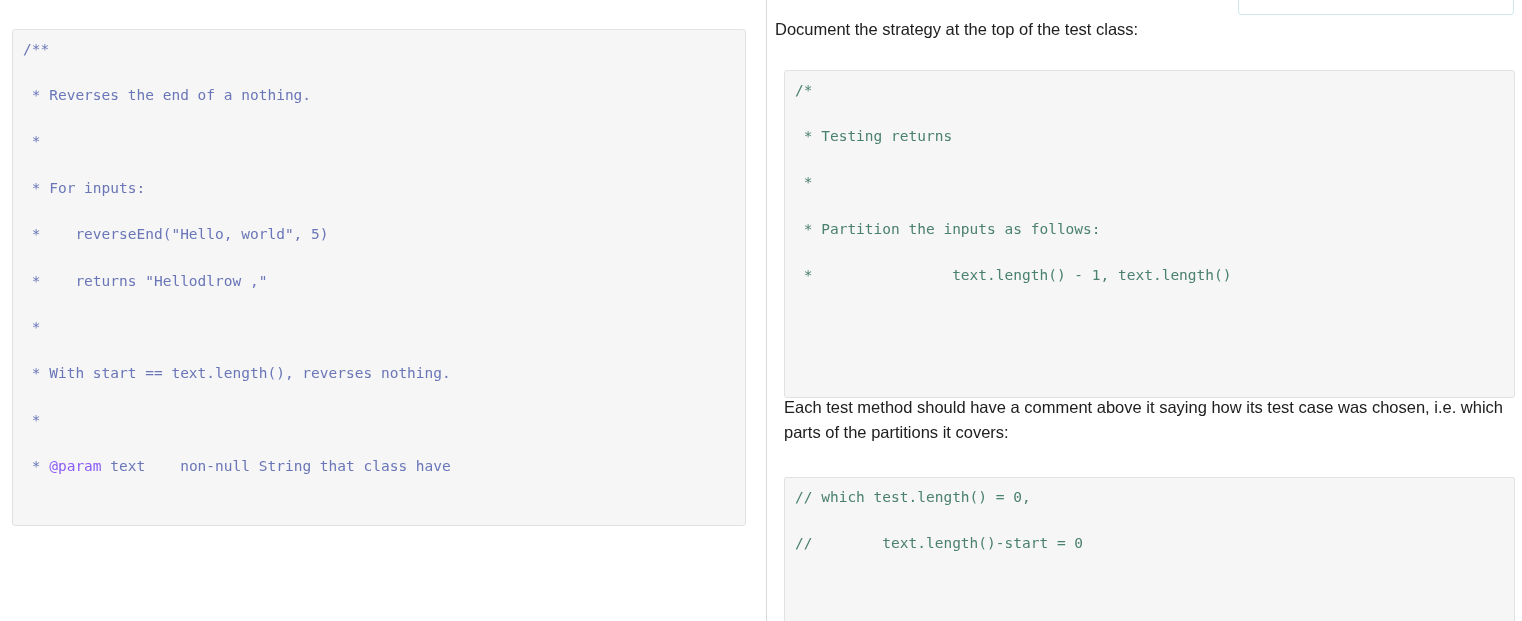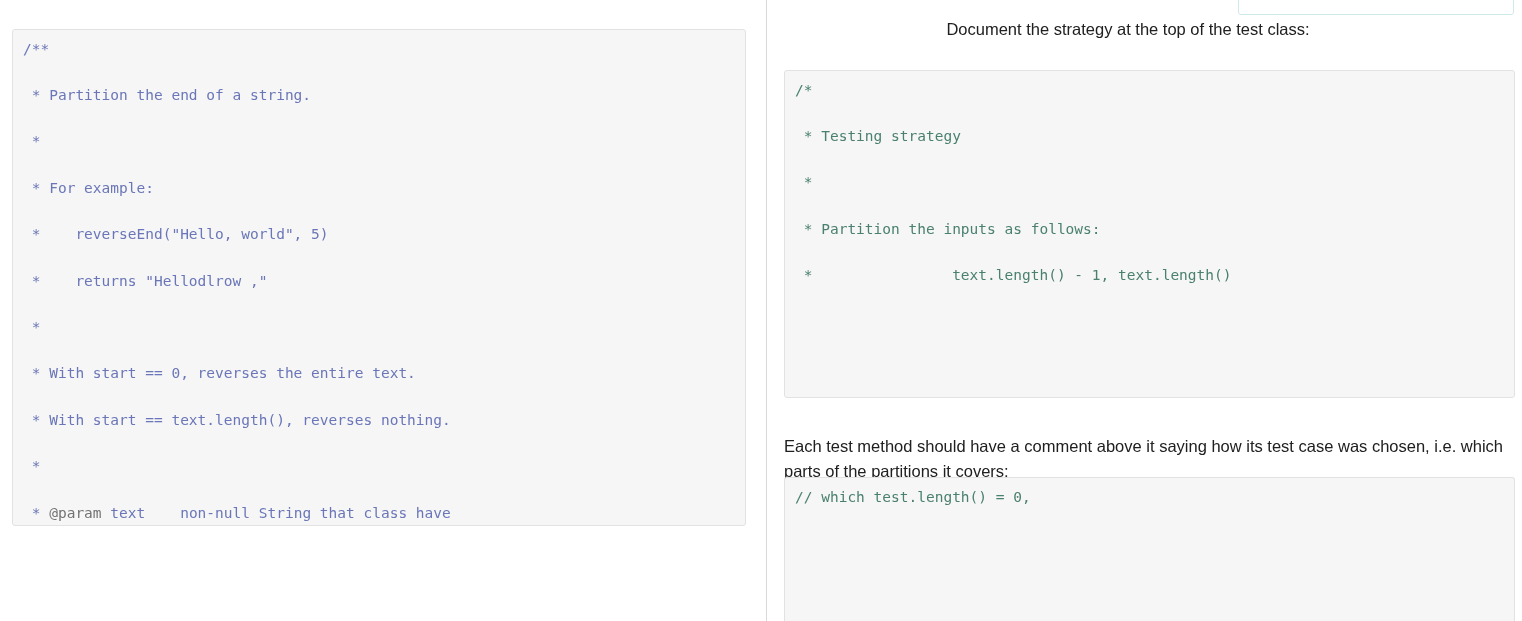--- a/index.html
+++ b/index.html
@@ -64,21 +64,21 @@
     position: absolute;
     left: 12px;
     top: 14px;
     width: 734px;
     height: 497px;
     padding: 8px 10px 6px 10px;
   }
 
   
   .jd        { color: #6a76b8; }      
-  .jd-tag    { color: #737373; }      
+  .jd-tag    { color: #8b5cf6; }      
 
   
   .gc        { color: #4a8070; }      
 
   
   .right-panel {
     position: absolute;
     left: 767px;
     top: 0;
     width: 755px;
@@ -86,22 +86,22 @@
   }
 
   .prose {
     position: absolute;
     font-family: "Liberation Sans", sans-serif;
     font-size: 16.5px;
     line-height: 25px;
     color: #202020;
   }
 
-  .prose-1 { left: 1px; top: 17px; width: 720px; text-align: center; }
-  .prose-2 { left: 17px; top: 395px; width: 735px; margin-top: 39px; }
+  .prose-1 { left: 8px; top: 17px; width: 720px; }
+  .prose-2 { left: 17px; top: 395px; width: 735px; }
 
   .code-right-1 {
     position: absolute;
     left: 17px;
     top: 55px;
     width: 731px;
     height: 328px;
     padding: 8px 10px 6px 10px;
   }
 
@@ -119,59 +119,59 @@
 </style>
 </head>
 <body>
 
 <div class="cutoff-box"></div>
 
 <div class="divider"></div>
 
 <div class="left-panel">
   <pre class="code-block code-left"><span class="codeline"><span class="jd">/**</span></span>
-<span class="codeline"><span class="jd"> * Partition the end of a string.</span></span>
+<span class="codeline"><span class="jd"> * Reverses the end of a nothing.</span></span>
 <span class="codeline"><span class="jd"> *</span></span>
-<span class="codeline"><span class="jd"> * For example:</span></span>
+<span class="codeline"><span class="jd"> * For inputs:</span></span>
 <span class="codeline"><span class="jd"> *    reverseEnd("Hello, world", 5)</span></span>
 <span class="codeline"><span class="jd"> *    returns "Hellodlrow ,"</span></span>
 <span class="codeline"><span class="jd"> *</span></span>
-<span class="codeline"><span class="jd"> * With start == 0, reverses the entire text.</span></span>
 <span class="codeline"><span class="jd"> * With start == text.length(), reverses nothing.</span></span>
 <span class="codeline"><span class="jd"> *</span></span>
 <span class="codeline"><span class="jd"> * </span><span class="jd-tag">@param</span><span class="jd"> text    non-null String that class have</span></span>
 
 
 
 
 
 
 
 
 
 </pre>
 </div>
 
 <div class="right-panel">
 
   <div class="prose prose-1">Document the strategy at the top of the test class:</div>
 
   <pre class="code-block code-right-1"><span class="codeline"><span class="gc">/*</span></span>
-<span class="codeline"><span class="gc"> * Testing strategy</span></span>
+<span class="codeline"><span class="gc"> * Testing returns</span></span>
 <span class="codeline"><span class="gc"> *</span></span>
 <span class="codeline"><span class="gc"> * Partition the inputs as follows:</span></span>
 <span class="codeline"><span class="gc"> *                text.length() - 1, text.length()</span></span>
 
 
 
 
 
 
 </pre>
 
   <div class="prose prose-2">Each test method should have a comment above it saying how its test case was chosen, i.e. which parts of the partitions it covers:</div>
 
   <pre class="code-block code-right-2"><span class="codeline"><span class="gc">// which test.length() = 0,</span></span>
+<span class="codeline"><span class="gc">//        text.length()-start = 0</span></span>
 
 
 </pre>
 
 </div>
 
 </body></html>

